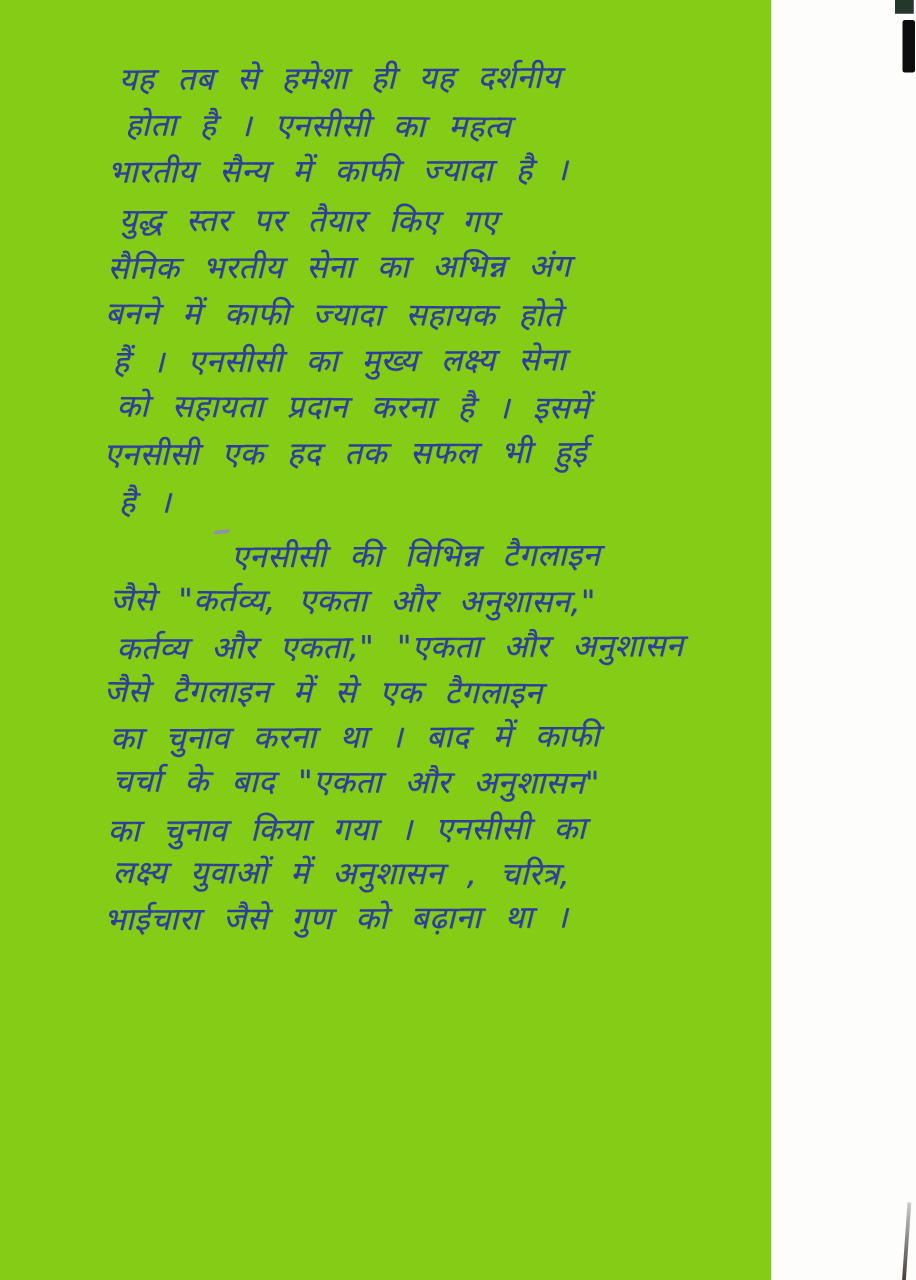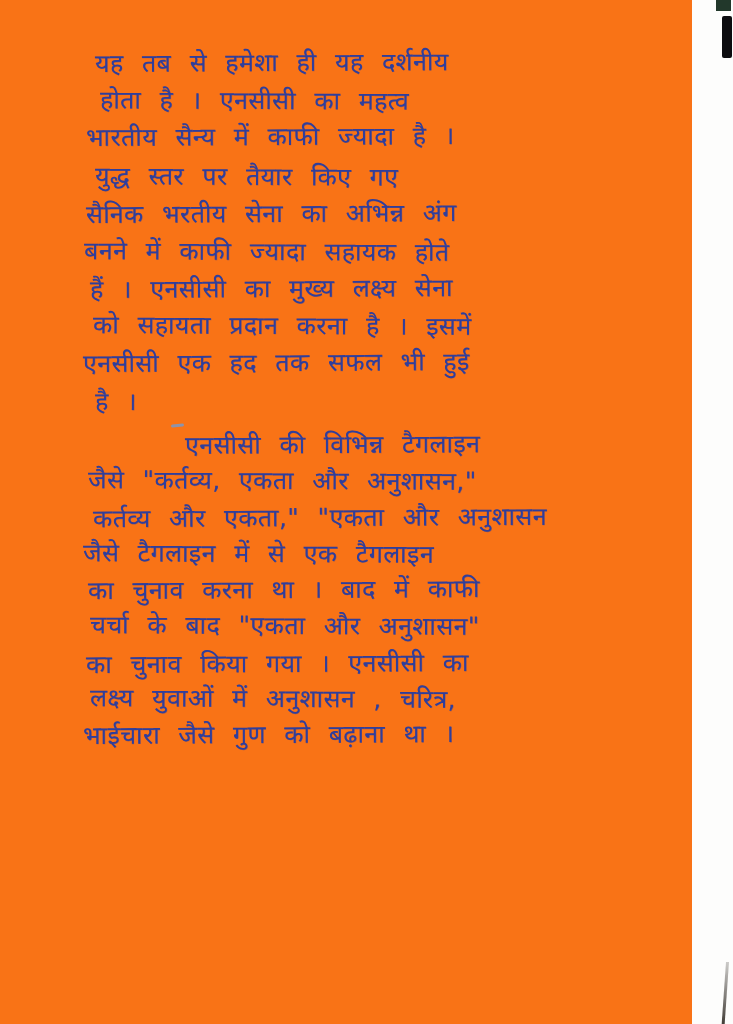--- a/index.html
+++ b/index.html
@@ -4,22 +4,23 @@
 <style>
   html, body { margin: 0; padding: 0; }
   body {
     width: 733px; height: 1024px;
     background: #fdfdfc;
     overflow: hidden;
     font-family: "DejaVu Sans", sans-serif;
   }
   .page {
     position: relative;
-    width: 692px; height: 1024px;
-    background: #f97316;
+    width: 617px; height: 1024px;
+    background: #84cc16;
+    font-style: italic;
   }
   .line {
     position: absolute;
     white-space: nowrap;
     color: #2f3e9c;
     font-size: 25px;
     line-height: 34px;
     word-spacing: 10px;
     letter-spacing: 0.4px;
     text-shadow: 0.4px 0.4px 0 rgba(47, 62, 156, 0.45);

